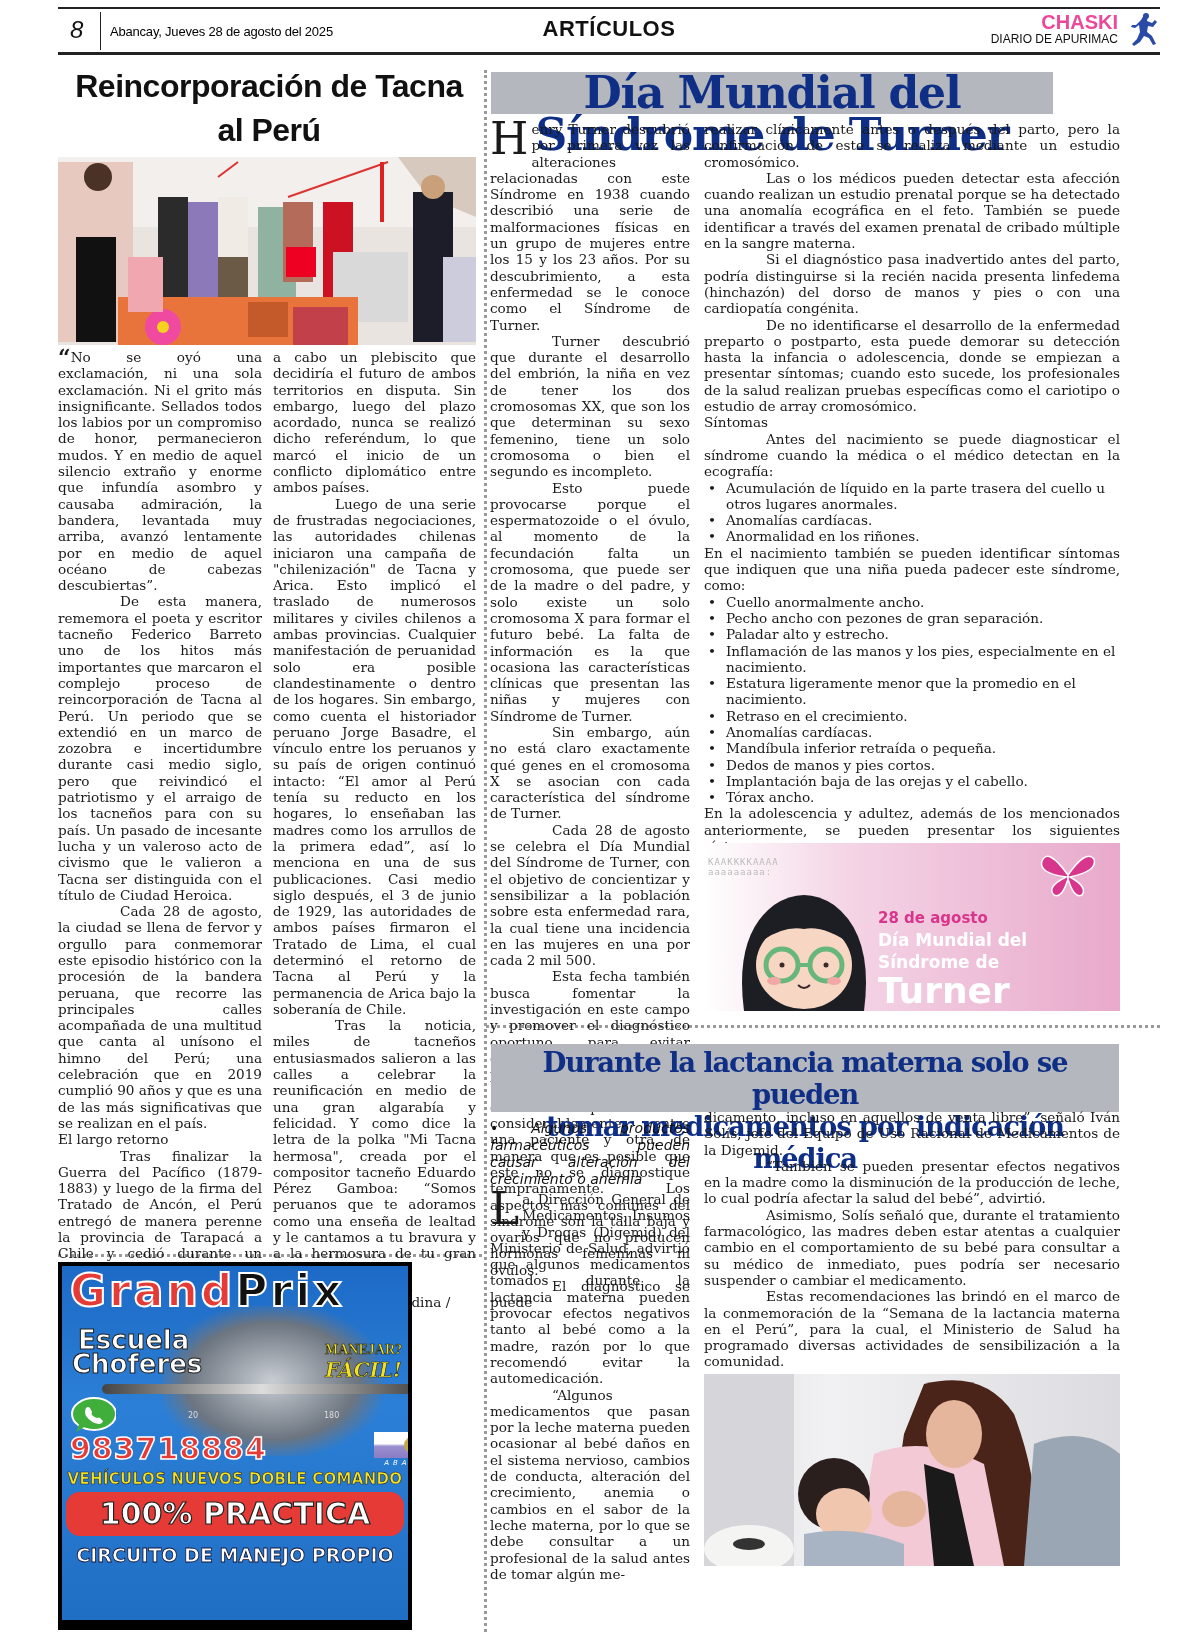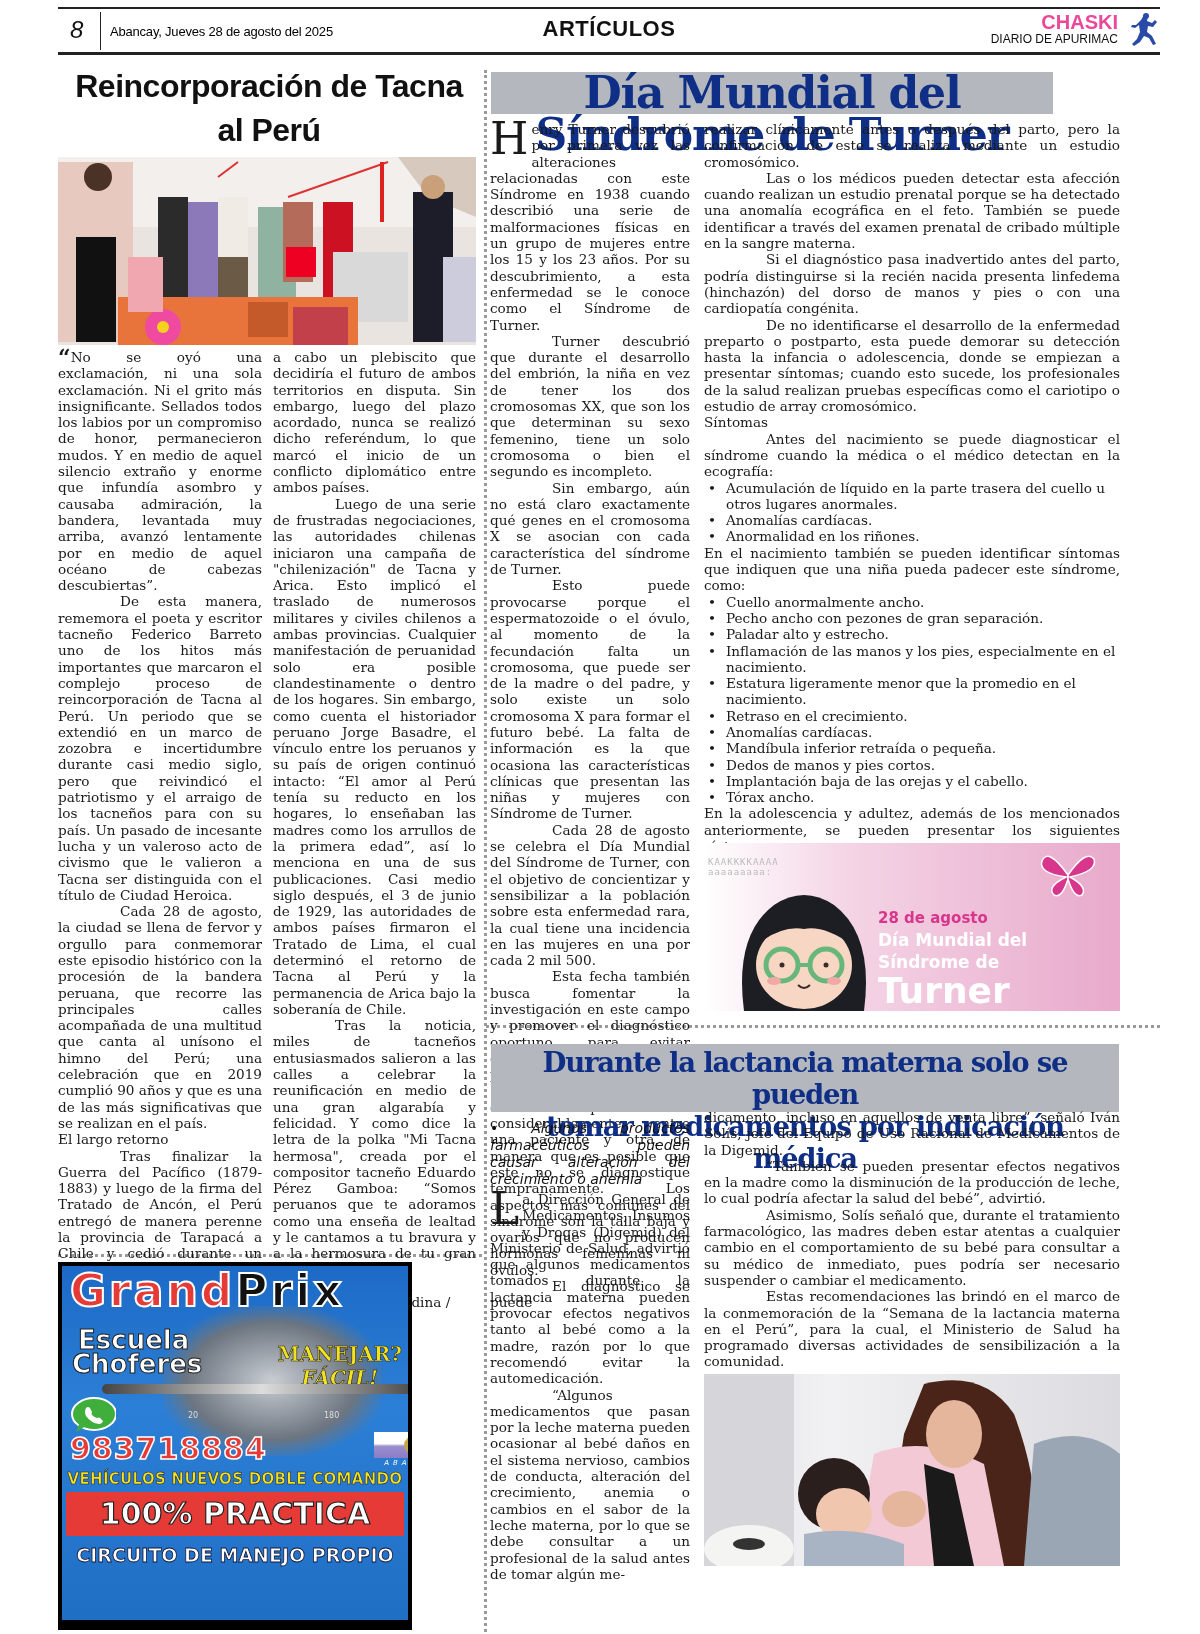--- a/index.html
+++ b/index.html
@@ -125,51 +125,51 @@
   <div style="position:relative; width:100%; height:100%; background:linear-gradient(180deg,#1c6ac6 0%,#2c7fd6 40%,#1f6fc4 100%); overflow:hidden;">
     <div style="position:absolute; left:100px; top:40px; width:220px; height:150px; background:radial-gradient(ellipse at center,#c9cdd3 0%,#6c7580 55%,rgba(40,70,110,0) 75%);"></div>
     <div style="position:absolute; left:8px; top:0; font-family:'DejaVu Sans',sans-serif; font-weight:bold; font-size:44px; letter-spacing:3px; line-height:50px; -webkit-text-stroke:2px #fff;">
       <span style="color:#e53a35;">Grand</span><span style="color:#111;">Prix</span>
     </div>
     <div style="position:absolute; left:10px; top:62px; font-family:'DejaVu Sans',sans-serif; font-weight:bold; font-size:26px; line-height:24px; color:#fff; -webkit-text-stroke:1px #222;">
       <div style="padding-left:6px;">Escuela</div>
       <div>Choferes</div>
     </div>
     <div style="position:absolute; right:6px; top:76px; text-align:center; font-family:'DejaVu Serif',serif; font-weight:bold; color:#f2e21f; -webkit-text-stroke:0.6px #222;">
-      <div style="font-size:20px;">MANEJAR?</div>
+      <div style="font-size:14px;font-family:Liberation Serif, serif;">MANEJAR?</div>
       <div style="font-size:20px; font-style:italic;">FÁCIL!</div>
     </div>
     <div style="position:absolute; left:40px; top:118px; width:320px; height:10px; background:linear-gradient(90deg,#444,#ddd,#444); border-radius:5px;"></div>
     <svg style="position:absolute; left:8px; top:130px;" width="46" height="40" viewBox="0 0 46 40">
       <ellipse cx="24" cy="18" rx="22" ry="16" fill="#3fae3b" stroke="#fff" stroke-width="2"></ellipse>
       <polygon points="6,36 10,26 16,30" fill="#3fae3b"></polygon>
       <path d="M16 12 q2 -2 4 0 l2 4 q-1 2 0 3 q3 3 5 3 q2 -1 3 0 l3 3 q-1 3 -4 3 q-8 -1 -13 -8 q-2 -4 0 -8z" fill="#fff"></path>
     </svg>
     <div style="position:absolute; left:126px; top:145px; font-family:'DejaVu Sans',sans-serif; font-size:8px; color:#ddd;">20</div>
     <div style="position:absolute; left:262px; top:145px; font-family:'DejaVu Sans',sans-serif; font-size:8px; color:#ddd;">180</div>
     <div style="position:absolute; left:8px; top:165px; font-family:'DejaVu Sans',sans-serif; font-weight:bold; font-size:30px; letter-spacing:1px; color:#e53a35; -webkit-text-stroke:1.5px #fff;">983718884</div>
     <div style="position:absolute; left:312px; top:166px; width:82px; height:26px; background:linear-gradient(180deg,#fff 0%,#fff 45%,#9a8fcf 55%,#8b7cc6 100%);">
       <div style="position:absolute; left:30px; top:4px; width:20px; height:18px; border-radius:50%; background:#c3a84a;"></div>
     </div>
     <div style="position:absolute; left:312px; top:193px; width:82px; text-align:center; font-family:'DejaVu Sans',sans-serif; font-size:7px; letter-spacing:4px; color:#fff; font-style:italic;">ABANCAY</div>
     <div style="position:absolute; left:0; width:100%; top:204px; text-align:center; font-family:'DejaVu Sans',sans-serif; font-weight:bold; font-size:15px; color:#f2e21f; letter-spacing:0.3px; -webkit-text-stroke:0.6px #223;">VEHÍCULOS NUEVOS DOBLE COMANDO</div>
-    <div style="position:absolute; left:4px; right:4px; top:226px; height:44px; background:#e53a35; border-radius:2px; text-align:center; font-family:'DejaVu Sans',sans-serif; font-weight:bold; font-size:30px; line-height:44px; color:#fff; -webkit-text-stroke:1.2px #222;">100% PRACTICA</div>
+    <div style="position:absolute; left:4px; right:4px; top:226px; height:44px; background:#e53a35; border-radius:14px; text-align:center; font-family:'DejaVu Sans',sans-serif; font-weight:bold; font-size:30px; line-height:44px; color:#fff; -webkit-text-stroke:1.2px #222;">100% PRACTICA</div>
     <div style="position:absolute; left:0; width:100%; top:278px; text-align:center; font-family:'DejaVu Sans',sans-serif; font-weight:bold; font-size:19px; color:#fff; -webkit-text-stroke:0.8px #113;">CIRCUITO DE MANEJO PROPIO</div>
   </div>
 </div>
 
 <div class="banner" style="left:491px; top:72px; width:562px; height:42px; font-size:44px; line-height:42px;">
   <span class="txt">Día Mundial del Síndrome de Turner</span>
 </div>
 
 <div class="col" style="left:490px; top:121px; width:200px;">
   <p><span class="dropcap">H</span><span>enry Turner descubrió por primera vez las alteraciones relacionadas con este Síndrome en 1938 cuando describió una serie de malformaciones físicas en un grupo de mujeres entre los 15 y los 23 años. Por su descubrimiento, a esta enfermedad se le conoce como el Síndrome de Turner.</span></p>
   <p class="ind">Turner descubrió que durante el desarrollo del embrión, la niña en vez de tener los dos cromosomas XX, que son los que determinan su sexo femenino, tiene un solo cromosoma o bien el segundo es incompleto.</p>
+  <p class="ind">Esto puede provocarse porque el espermatozoide o el óvulo, al momento de la fecundación falta un cromosoma, que puede ser de la madre o del padre, y solo existe un solo cromosoma X para formar el futuro bebé. La falta de información es la que ocasiona las características clínicas que presentan las niñas y mujeres con Síndrome de Turner.</p>
   <p class="ind">Sin embargo, aún no está claro exactamente qué genes en el cromosoma X se asocian con cada característica del síndrome de Turner.</p>
-  <p class="ind">Esto puede provocarse porque el espermatozoide o el óvulo, al momento de la fecundación falta un cromosoma, que puede ser de la madre o del padre, y solo existe un solo cromosoma X para formar el futuro bebé. La falta de información es la que ocasiona las características clínicas que presentan las niñas y mujeres con Síndrome de Turner.</p>
   <p class="ind">Cada 28 de agosto se celebra el Día Mundial del Síndrome de Turner, con el objetivo de concientizar y sensibilizar a la población sobre esta enfermedad rara, la cual tiene una incidencia en las mujeres en una por cada 2 mil 500.</p>
   <p class="ind">Esta fecha también busca fomentar la investigación en este campo y promover el diagnóstico oportuno, para evitar complicaciones de salud para quien la padece.</p>
   <p class="ind">Las características del síndrome pueden variar considerablemente entre una paciente y otra, de manera que es posible que este no se diagnostique tempranamente. Los aspectos más comunes del síndrome son la talla baja y ovarios que no producen hormonas femeninas ni óvulos.</p>
   <p class="ind">El diagnóstico se puede</p>
 </div>
 
 <div class="col" style="left:704px; top:121px; width:416px;">
   <p>realizar clínicamente antes o después del parto, pero la confirmación de este se realiza mediante un estudio cromosómico.</p>
   <p class="ind">Las o los médicos pueden detectar esta afección cuando realizan un estudio prenatal porque se ha detectado una anomalía ecográfica en el feto. También se puede identificar a través del examen prenatal de cribado múltiple en la sangre materna.</p>
   <p class="ind">Si el diagnóstico pasa inadvertido antes del parto, podría distinguirse si la recién nacida presenta linfedema (hinchazón) del dorso de manos y pies o con una cardiopatía congénita.</p>

